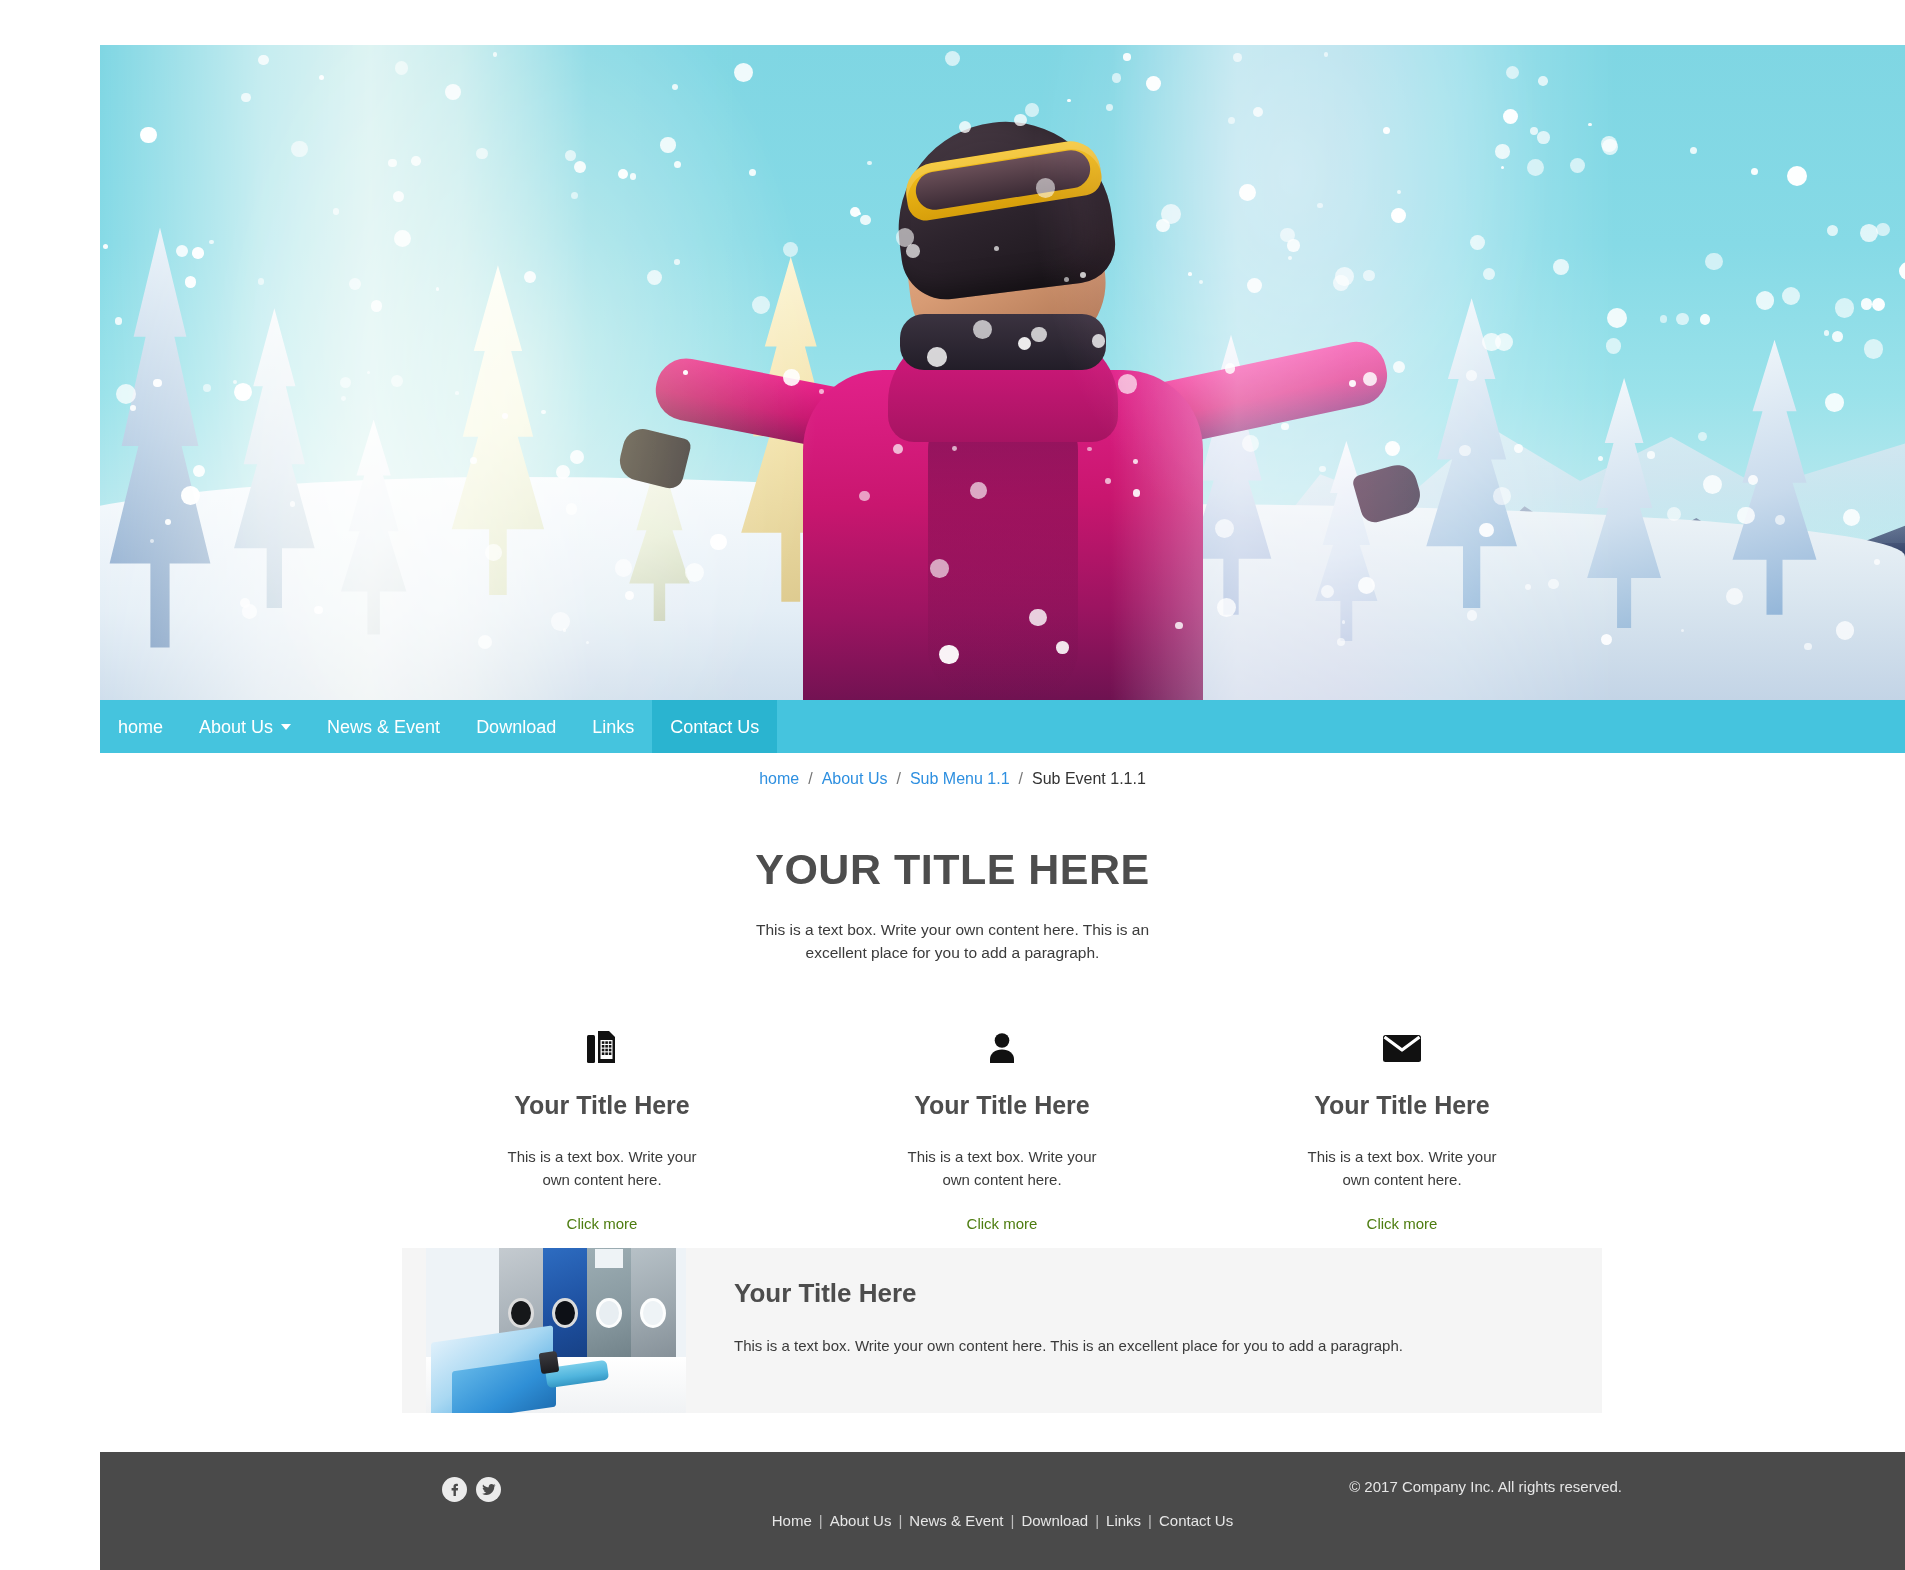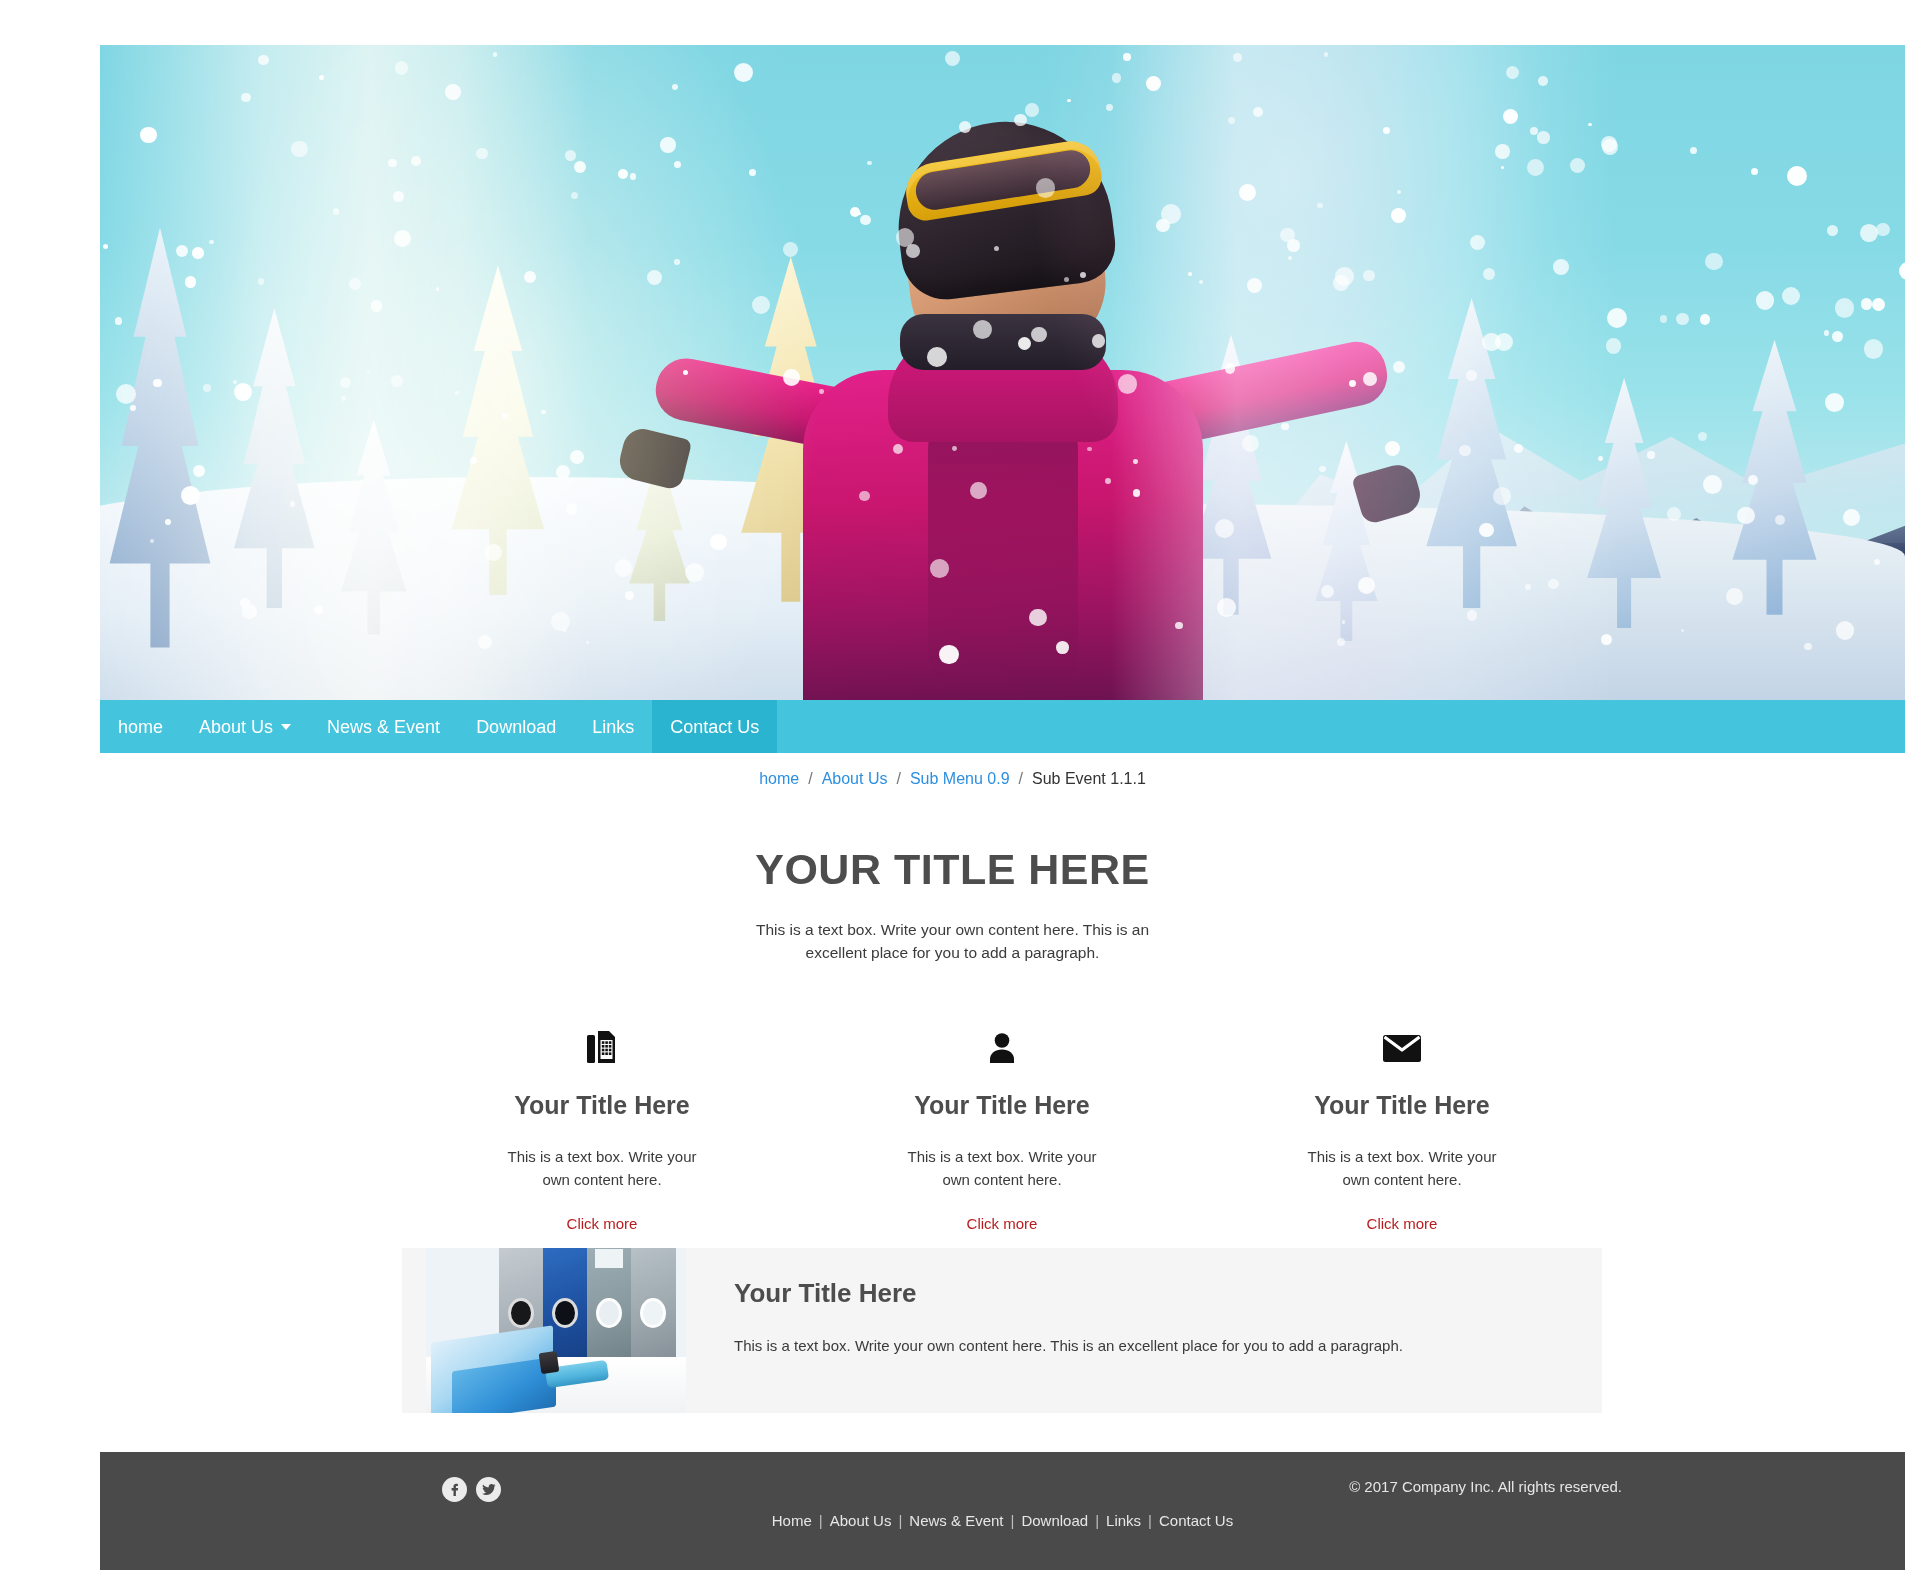--- a/index.html
+++ b/index.html
@@ -291,21 +291,21 @@
   }
   .col-text {
     font-size: 15px;
     line-height: 1.5;
     color: #3b3b3b;
     max-width: 215px;
     margin: 0 auto 24px;
   }
   .col-link {
     font-size: 15px;
-    color: #b91c1c;
+    color: #4d7c0f;
     text-decoration: none;
     cursor: pointer;
   }
 
   
   .feature {
     position: absolute;
     left: 402px; top: 1248px;
     width: 1200px;
     height: 165px;
@@ -698,21 +698,21 @@
         <span>Download</span>
       </a>
       <a class="nav-item">
         <span>Links</span>
       </a>
       <a class="nav-item active">
         <span>Contact Us</span>
       </a>
     </nav>
 
-  <div class="breadcrumb" id="breadcrumb"><a>home</a><span class="sep">/</span><a>About Us</a><span class="sep">/</span><a>Sub Menu 0.9</a><span class="sep">/</span><span class="current">Sub Event 1.1.1</span></div>
+  <div class="breadcrumb" id="breadcrumb"><a>home</a><span class="sep">/</span><a>About Us</a><span class="sep">/</span><a>Sub Menu 1.1</a><span class="sep">/</span><span class="current">Sub Event 1.1.1</span></div>
 
   <h1 class="main-title">YOUR TITLE HERE</h1>
   <p class="main-sub">This is a text box. Write your own content here. This is an excellent place for you to add a paragraph.</p>
 
   <div class="cols" id="cols">
       <div class="col"><div class="col-icon">
           <svg width="30" height="34" viewBox="0 0 30 34" fill="currentColor">
             <rect x="0" y="4" width="8" height="28" rx="1.5"></rect>
             <path d="M11 0 h11 l6 6 v26 h-17 z"></path>
             <path d="M22 0 v6 h6 z" fill="#fff" opacity=".0"></path>

